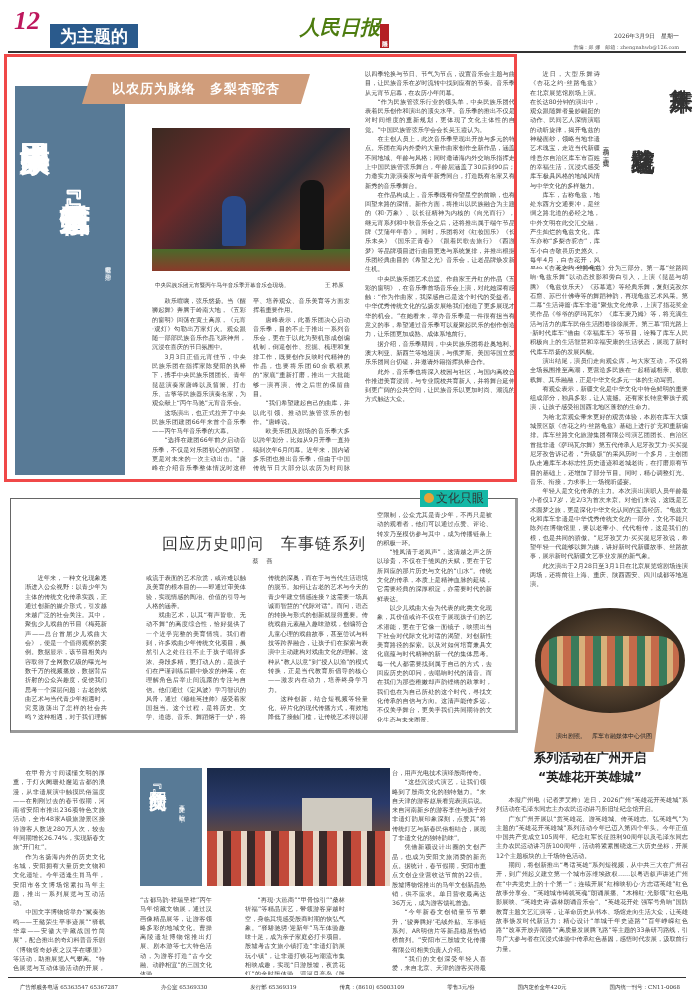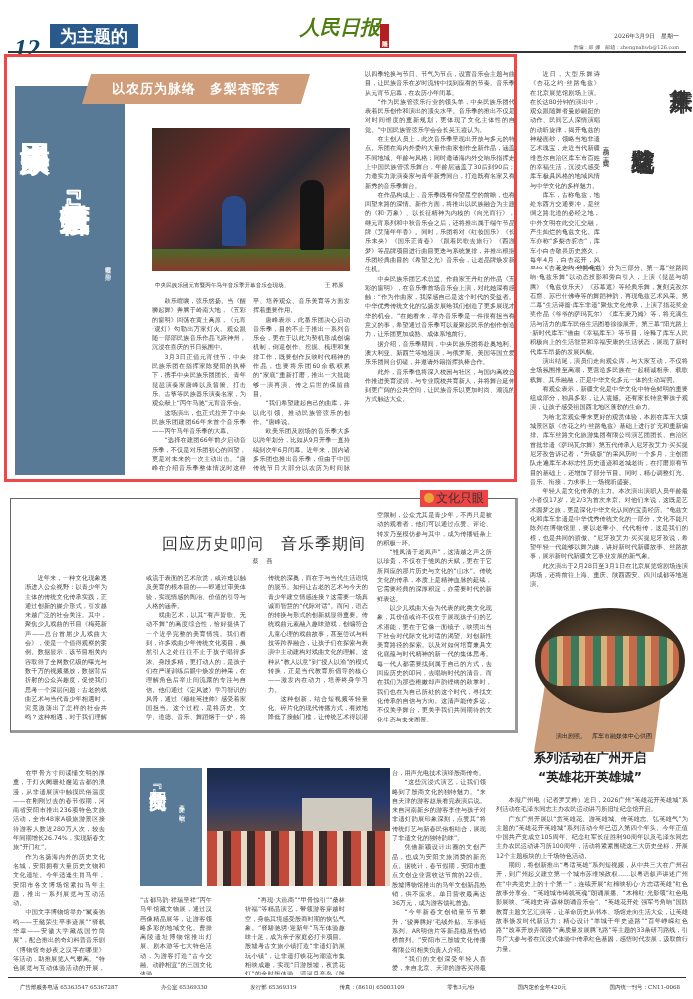--- a/index.html
+++ b/index.html
@@ -1,21 +1,21 @@
 <!DOCTYPE html>
 <html><head>
 <meta charset="utf-8">
 <style>
 *{box-sizing:border-box;margin:0;padding:0}
 body{width:693px;height:999px;background:#fff;position:relative;overflow:hidden;font-family:"DejaVu Serif",serif;color:#333}
 .abs{position:absolute}
 .txt{font-size:6.2px;line-height:9.3px;color:#444;text-align:justify;overflow:hidden;font-family:"DejaVu Sans",sans-serif}
 .txt p{text-indent:2em}
 
-#pgnum{left:14px;top:34px;font:italic bold 26px "Liberation Serif",serif;color:#0c4a6e}
+#pgnum{left:14px;top:6px;font:italic bold 26px "Liberation Serif",serif;color:#be185d}
 #section{left:50px;top:24px;width:88px;height:24px;background:#2a5a8c;color:#fff;font:bold 17px "DejaVu Serif",serif;text-align:center;line-height:24px}
 #masthead{left:300px;top:14px;font:italic bold 20px "DejaVu Serif",serif;color:#4d7c0f}
 #mastbadge{left:380px;top:24px;width:9px;height:24px;background:#b41f24;color:#fff;font-size:6px;line-height:8px;text-align:center;writing-mode:vertical-rl}
 #date{right:14px;top:32px;font-size:6px;color:#333}
 #editor{right:14px;top:44px;font-size:5px;color:#555}
 #hrule{left:8px;top:51px;width:678px;height:2px;background:#333}
 
 #frame{left:4px;top:54px;width:513px;height:428px;border:3px solid #f04848}
 
 #blue-panel{left:15px;top:86px;width:110px;height:389px;background:#587a96}
@@ -37,21 +37,21 @@
 #rt-title2{left:630px;top:130px;font:24px "DejaVu Sans",sans-serif;color:#333;writing-mode:vertical-rl;line-height:26px}
 #rt-byline{left:602px;top:142px;font-size:6.5px;color:#444;writing-mode:vertical-rl;line-height:8px;letter-spacing:1px}
 #rt-col-top{left:530px;top:69px;width:70px;height:200px}
 #rt-col-main{left:530px;top:263px;width:158px;height:355px}
 #rt-photo-base{left:534px;top:672px;width:130px;height:80px;background:#c99a78;clip-path:polygon(10% 0,100% 0,92% 100%,0 100%)}
 #rt-photo{left:535px;top:608px;width:150px;height:105px;border-radius:50%;background:radial-gradient(ellipse at center,#7a5a3a 0%,#4a3a2a 50%,#1a1410 100%);overflow:hidden}
 #rt-photo .dancers{position:absolute;left:6px;top:28px;width:138px;height:50px;background:repeating-linear-gradient(90deg,#c46a4a 0 8px,#3a7a5a 8px 16px,#d8b07a 16px 22px);border-radius:20px}
 #rt-caption{left:556px;top:732px;font-size:6px;color:#222}
 
 #box{left:10px;top:498px;width:508px;height:235px;border:1px solid #666;border-right:3px solid #999;border-bottom:3px solid #999}
-#box-tag{left:420px;top:490px;background:#ef4444;padding:0 4px;font:12px "DejaVu Serif",serif;color:#333}
+#box-tag{left:420px;top:490px;background:#14b8a6;padding:0 4px;font:12px "DejaVu Serif",serif;color:#333}
 #box-tag-dot{display:inline-block;width:10px;height:10px;border-radius:50%;background:#e8a33a;margin-right:2px;vertical-align:-1px}
 #box-title{left:10px;top:534px;width:508px;text-align:center;font:16px "DejaVu Sans",sans-serif;color:#333;letter-spacing:1px}
 #box-author{left:10px;top:557px;width:508px;text-align:center;font-size:6px;color:#444;letter-spacing:3px}
 #box-col1{left:25px;top:573px;width:82px;height:150px}
 #box-col2{left:146px;top:573px;width:100px;height:150px}
 #box-col3{left:268px;top:573px;width:100px;height:150px}
 #box-col4{left:377px;top:510px;width:115px;height:212px}
 
 #ay-col1{left:13px;top:768px;width:92px;height:205px}
 #ay-panel{left:140px;top:768px;width:62px;height:118px;background:#587a96}
@@ -134,21 +134,21 @@
   <p>此次演出于2月28日至3月1日在北京展览馆剧场连演两场，还将前往上海、重庆、陕西西安、四川成都等地巡演。</p>
 </div>
 <div class="abs" id="rt-photo-base"></div>
 <div class="abs" id="rt-photo">
   <div class="dancers"></div>
 </div>
 <div class="abs" id="rt-caption">演出剧照。　库车市融媒体中心供图</div>
 
 <div class="abs" id="box"></div>
 <div class="abs" id="box-tag"><span id="box-tag-dot"></span><span>文化只眼</span></div>
-<div class="abs" id="box-title">回应历史叩问　音乐季期间</div>
+<div class="abs" id="box-title">回应历史叩问　车事链系列</div>
 <div class="abs" id="box-author">蔡 燕</div>
 <div class="abs txt" id="box-col1">
   <p>近年来，一种文化现象逐渐进入公众视野：以青少年为主体的传统文化传承实践，正通过创新的媒介形式，引发越来越广泛的社会关注。其中，聚焦少儿戏曲的节目《梅苑新声——总台首届少儿戏曲大会》，便是一个值得观察的案例。数据显示，该节目相关内容取得了全网数亿级的曝光与数千万的视频播放，数据背后折射的公众兴趣度，促使我们思考一个深层问题：古老的戏曲艺术与当代青少年相遇时，究竟激荡出了怎样的社会共鸣？这种相遇，对于我们理解更广泛意义上的文化传承与当代教育，又有何启示？</p>
 
 </div>
 <div class="abs txt" id="box-col2">
   <p style="text-indent:0">或流于表面的艺术欣赏，或许难以触及美育的根本目的——即通过审美体验，实现情感的陶冶、价值的引导与人格的涵养。</p>
   <p>戏曲艺术，以其“有声皆歌、无动不舞”的高度综合性，恰好提供了一个近乎完整的美育情境。我们看到，许多戏曲少年传统文化项目，虽然引人之处往往不止于孩子唱得多浓、身段多精，更打动人的，是孩子们在严谨训练后眼中焕发的神采，在理解角色后举止间流露的专注与自信。他们通过《定风波》学习智识的风骨，通过《穆桂英挂帅》感受着家国担当。这个过程，是将历史、文学、道德、音乐、舞蹈熔于一炉，将外在的规范内化为气质修养。这回应了社会对教育的一种深层期待：希望下一代不仅有知识，更有文化；不仅有能力，更有格调。</p>
 
 </div>

